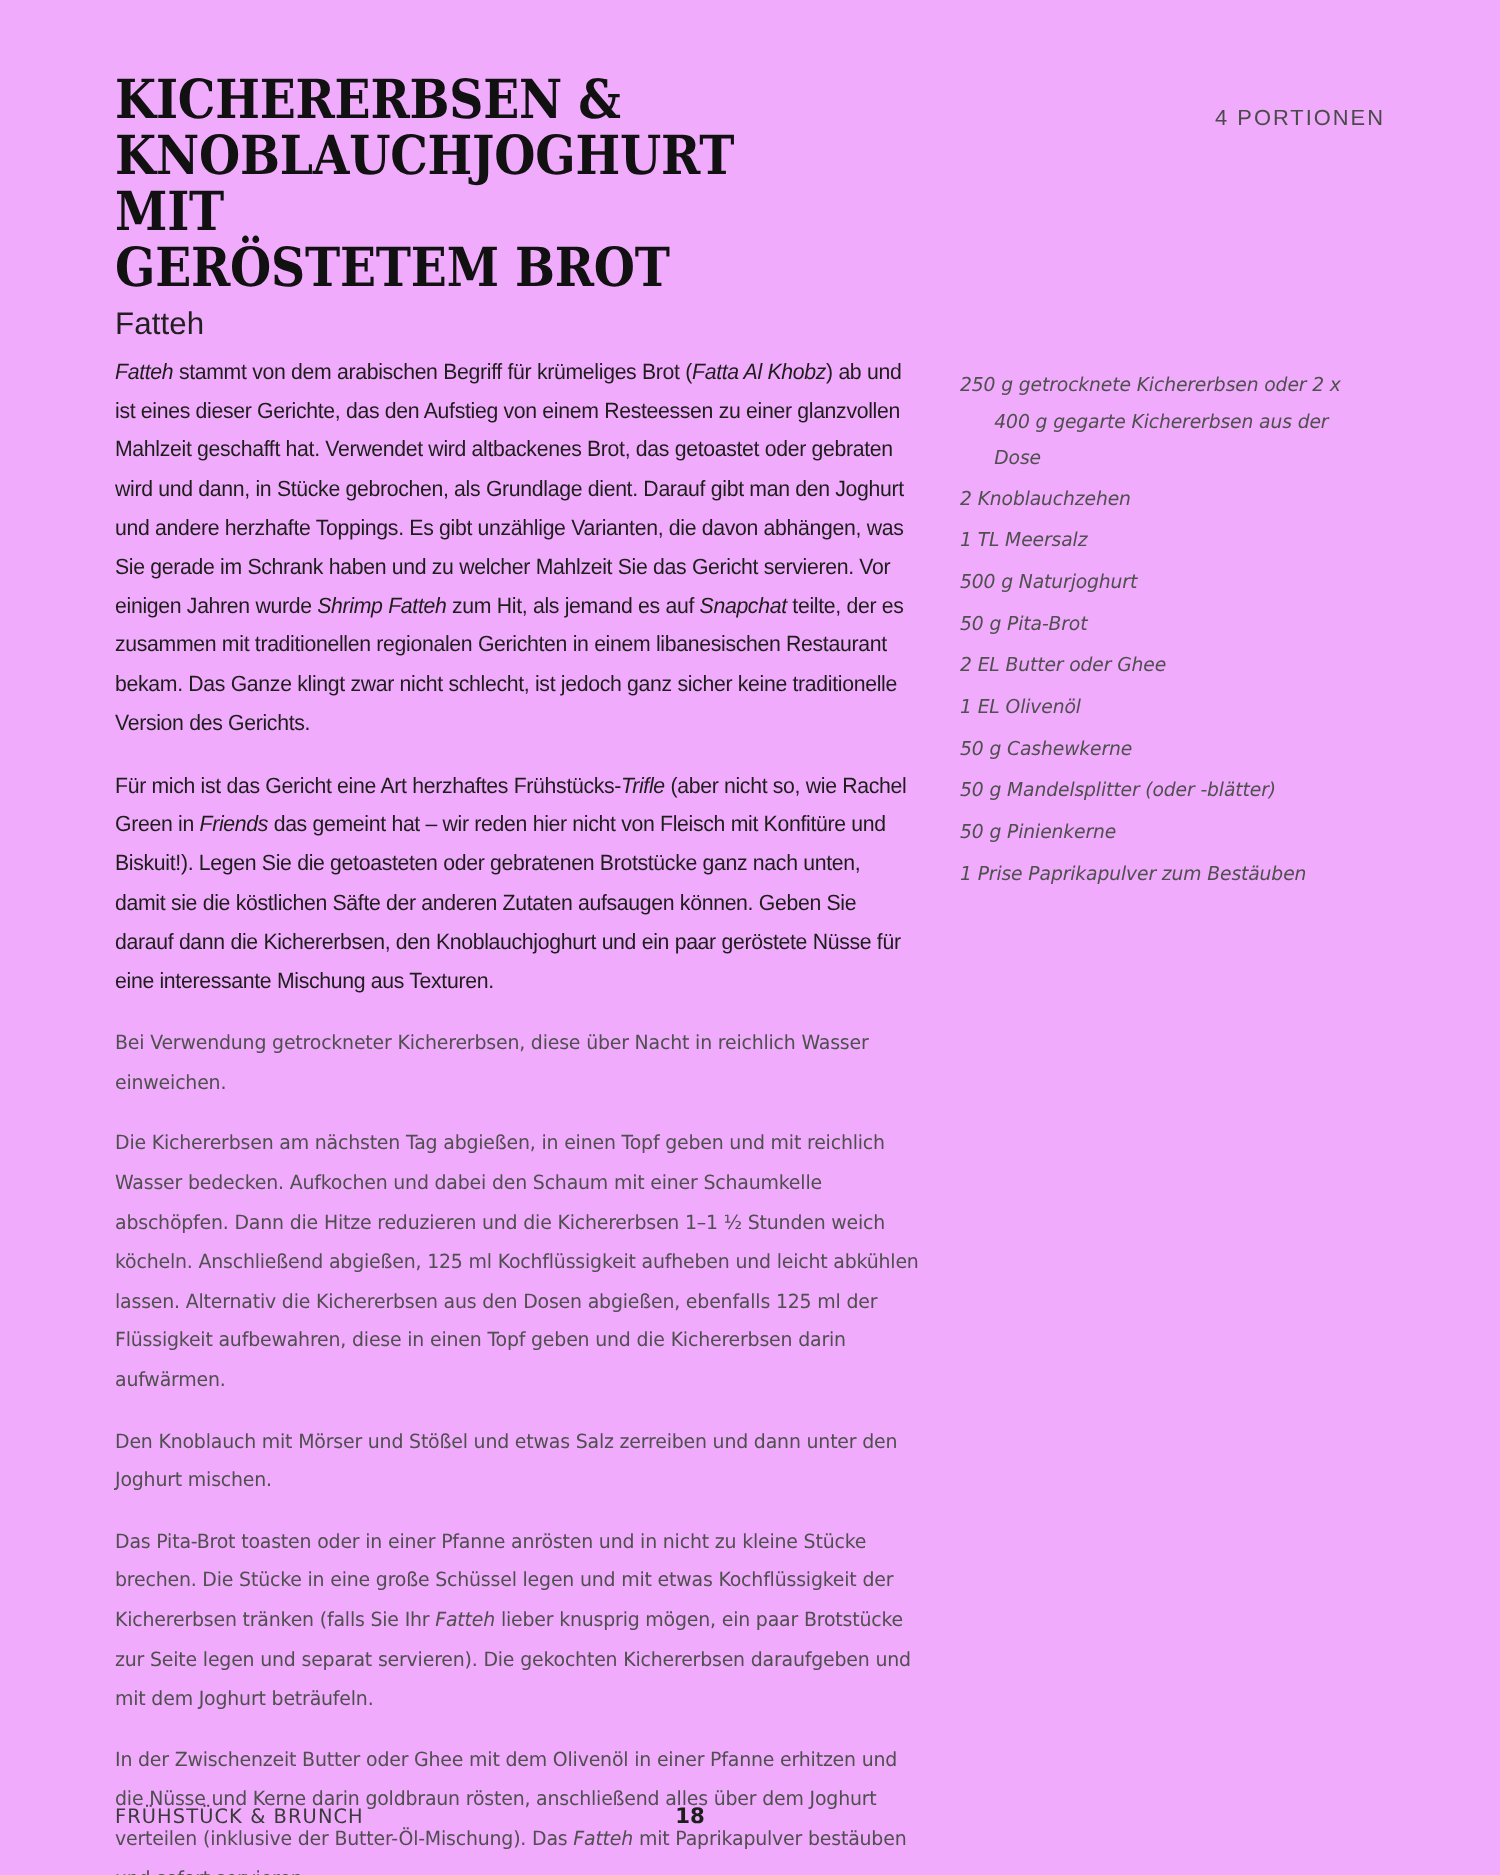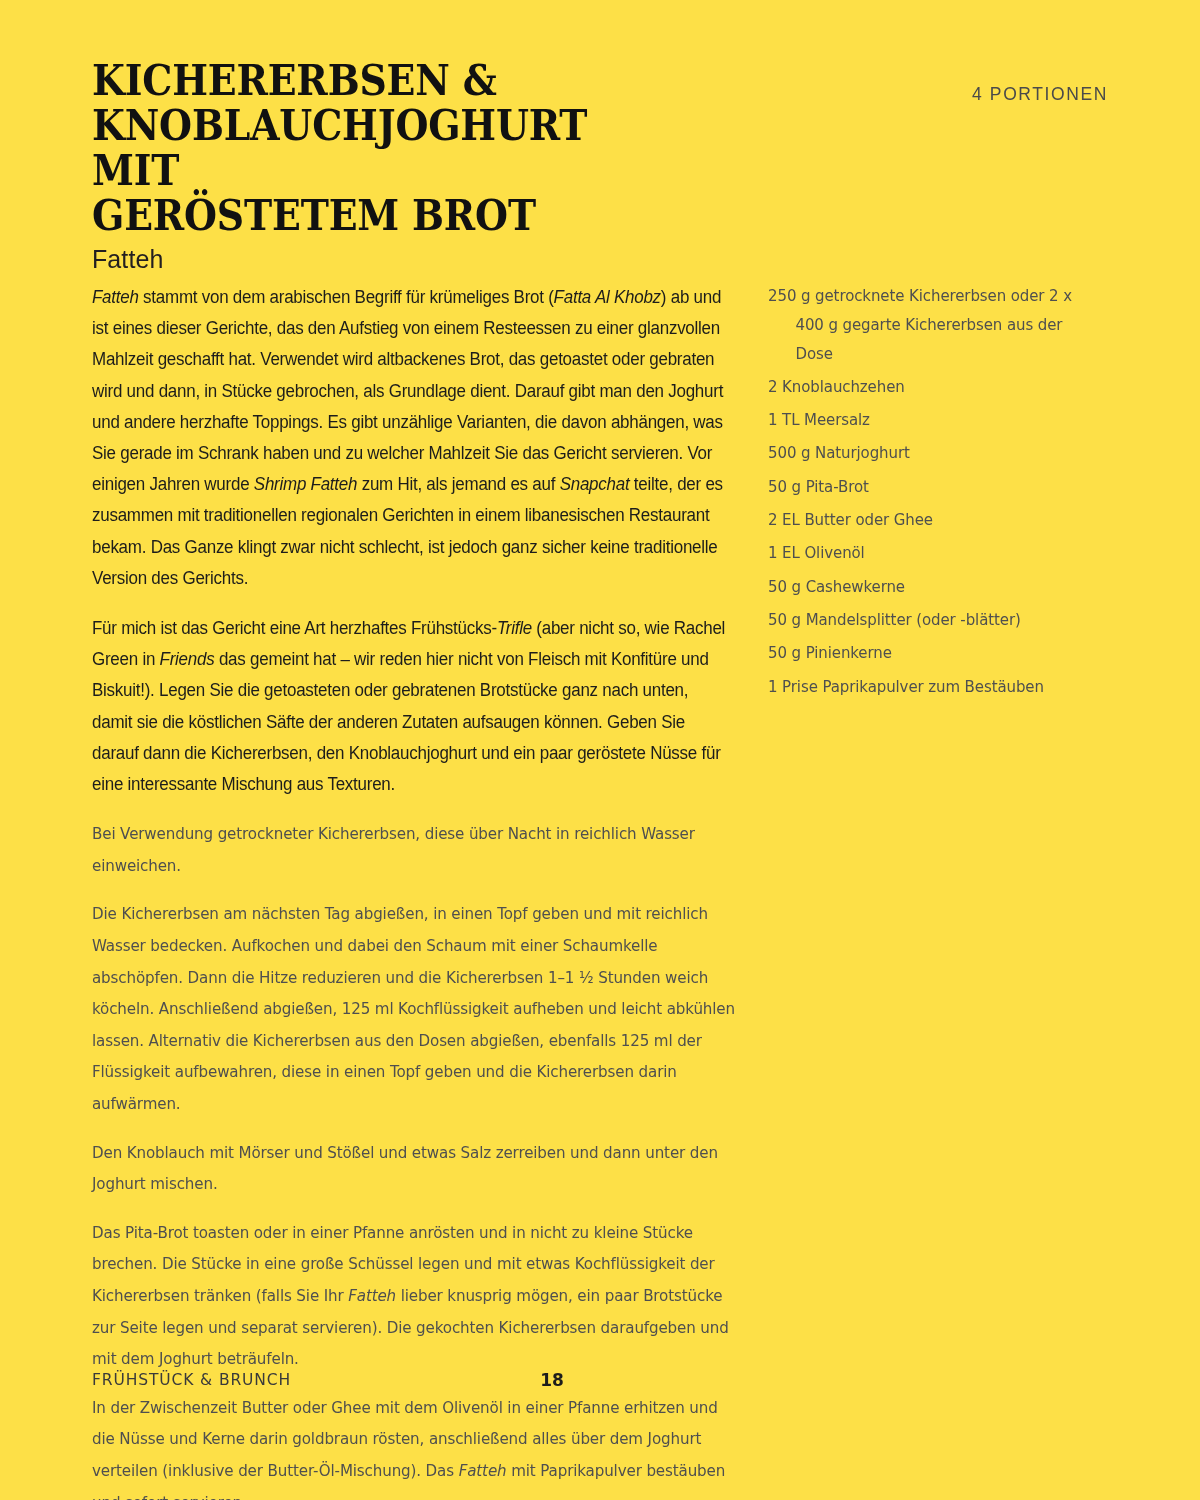--- a/index.html
+++ b/index.html
@@ -14,21 +14,21 @@
     font-family: "Liberation Sans", sans-serif;
     color: #231f20;
     -webkit-font-smoothing: antialiased;
   }
 
   .page {
     position: absolute;
     inset: 0;
     width: 1200px;
     height: 1500px;
-    background: #fde047;
+    background: #f0abfc;
     overflow: hidden;
   }
 
   
   .header {
     position: absolute;
     left: 92px;
     top: 58px;
     width: 1016px;
   }
@@ -128,42 +128,43 @@
     font-style: italic;
   }
 
   .method-block {
     margin-top: 9px;
   }
 
   
   .ingredients {
     list-style: none;
-    margin: 0 0 0 0;
+    margin: 12px 0 0 0;
     padding: 0;
+    font-style: italic;
   }
   .ingredient {
     font-family: "DejaVu Sans", sans-serif;
     font-weight: 400;
     font-size: 15.3px;
     line-height: 28.8px;
     color: #4f4f4f;
     margin: 0 0 4.5px 0;
     padding-left: 28px;
     text-indent: -28px;
     letter-spacing: -0.1px;
     transform: scaleX(0.98);
     transform-origin: left top;
   }
 
   
   .footer {
     position: absolute;
     left: 92px;
-    top: 1370px;
+    top: 1443px;
     width: 1016px;
     height: 26px;
     text-decoration: underline;
   }
   .footer-section {
     position: absolute;
     left: 0;
     top: 0;
     font-family: "DejaVu Sans", sans-serif;
     font-weight: 400;

